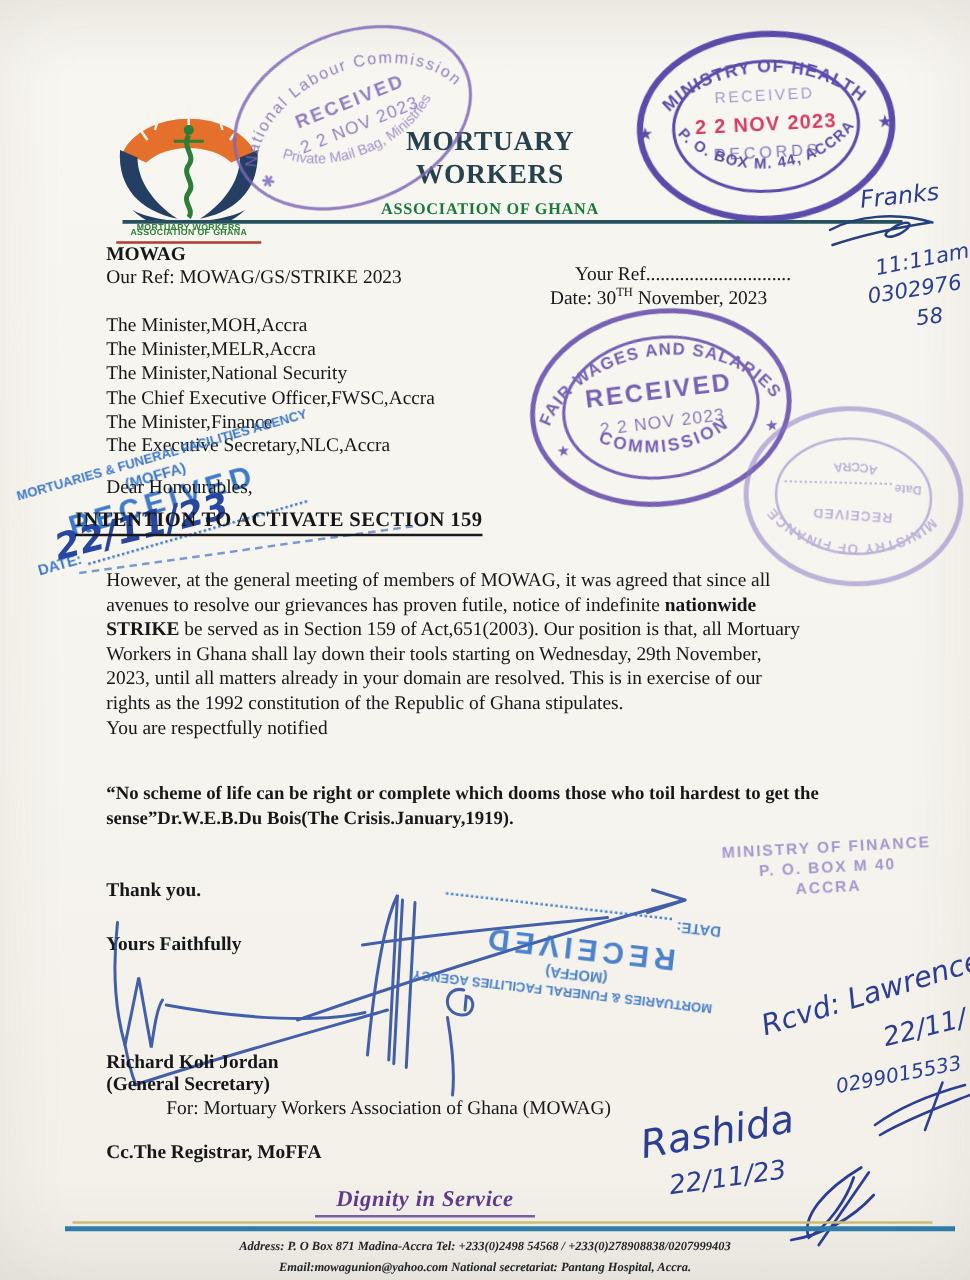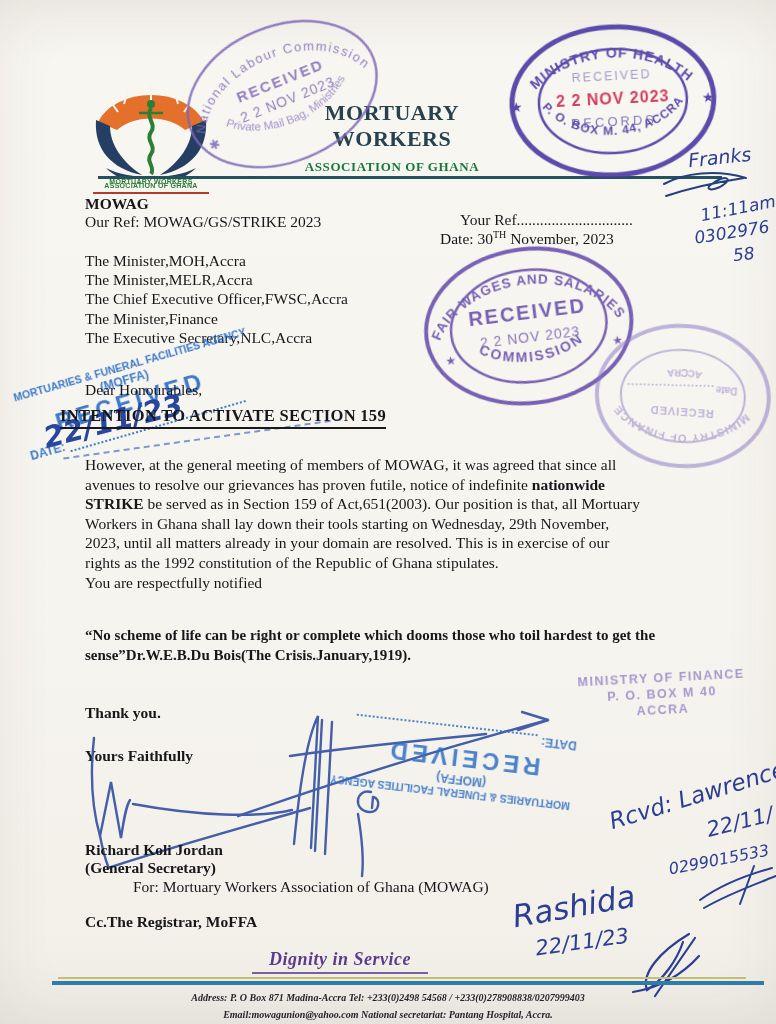--- a/index.html
+++ b/index.html
@@ -129,20 +129,21 @@
   <div class="abs hw" style="left:733px;top:244px;font-size:17px;transform:rotate(-7deg);">58</div>
 
   <div class="abs ref b" style="left:85px;top:195px;">MOWAG</div>
   <div class="abs ref" style="left:85px;top:213px;">Our Ref: MOWAG/GS/STRIKE 2023</div>
   <div class="abs ref" style="left:460px;top:211px;">Your Ref..............................</div>
   <div class="abs ref" style="left:440px;top:229px;"><span>Date: 30</span><sup style="font-size:10px;">TH</sup><span> November, 2023</span></div>
 
   <div class="abs ref recipients" style="left:85px;top:251px;">
     <div>The Minister,MOH,Accra</div>
     <div>The Minister,MELR,Accra</div>
+    <div>The Minister,National Security</div>
     <div>The Chief Executive Officer,FWSC,Accra</div>
     <div>The Minister,Finance</div>
     <div>The Executive Secretary,NLC,Accra</div>
   </div>
 
   <div class="abs stamp stamp-fw">
     <svg width="218" height="166" viewBox="0 0 218 166">
       <defs>
         <path id="fw-top" d="M 16 94 A 96 70 0 0 1 202 94"></path>
         <path id="fw-bot" d="M 32 80 A 84 64 0 0 0 186 80"></path>

